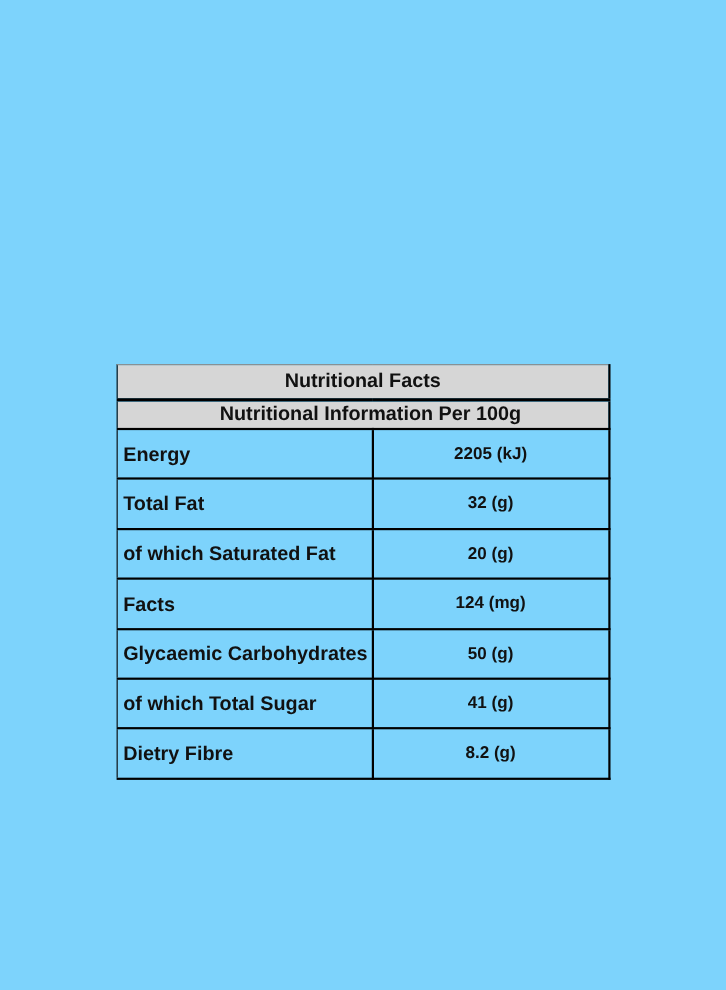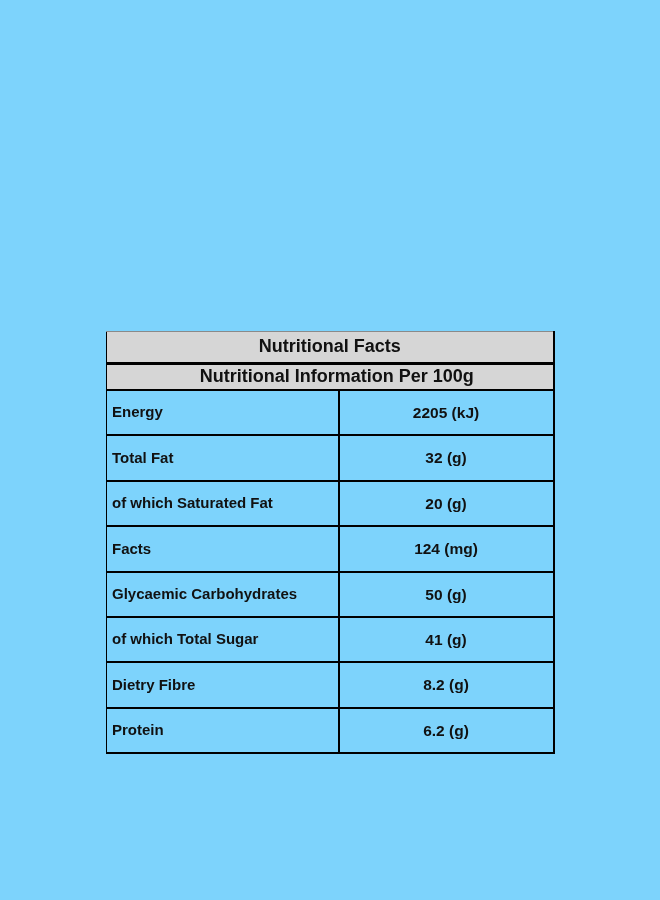--- a/index.html
+++ b/index.html
@@ -46,21 +46,21 @@
   }
   th.subtitle {
     font-size: 18px;
     line-height: 1.2;
     text-align: center;
     padding: 1px 2px 2px 16px;
     border-left-width: 1px;
     border-bottom-width: 2px;
   }
   td.label {
-    font-size: 15px;
+    font-size: 18px;
     line-height: 1.25;
     text-align: left;
     padding: 1px 2px 1px 5px;
     border-left-width: 1px;
   }
   td.value {
     font-size: 15.5px;
     line-height: 1.25;
     text-align: center;
     padding: 12px 2px;
@@ -105,19 +105,15 @@
         <td class="value">50 (g)</td>
       </tr>
       <tr>
         <td class="label">of which Total Sugar</td>
         <td class="value">41 (g)</td>
       </tr>
       <tr>
         <td class="label">Dietry Fibre</td>
         <td class="value">8.2 (g)</td>
       </tr>
-      <tr>
-        <td class="label">Protein</td>
-        <td class="value">6.2 (g)</td>
-      </tr>
     </tbody>
   </table>
 </div>
 
 </body></html>

